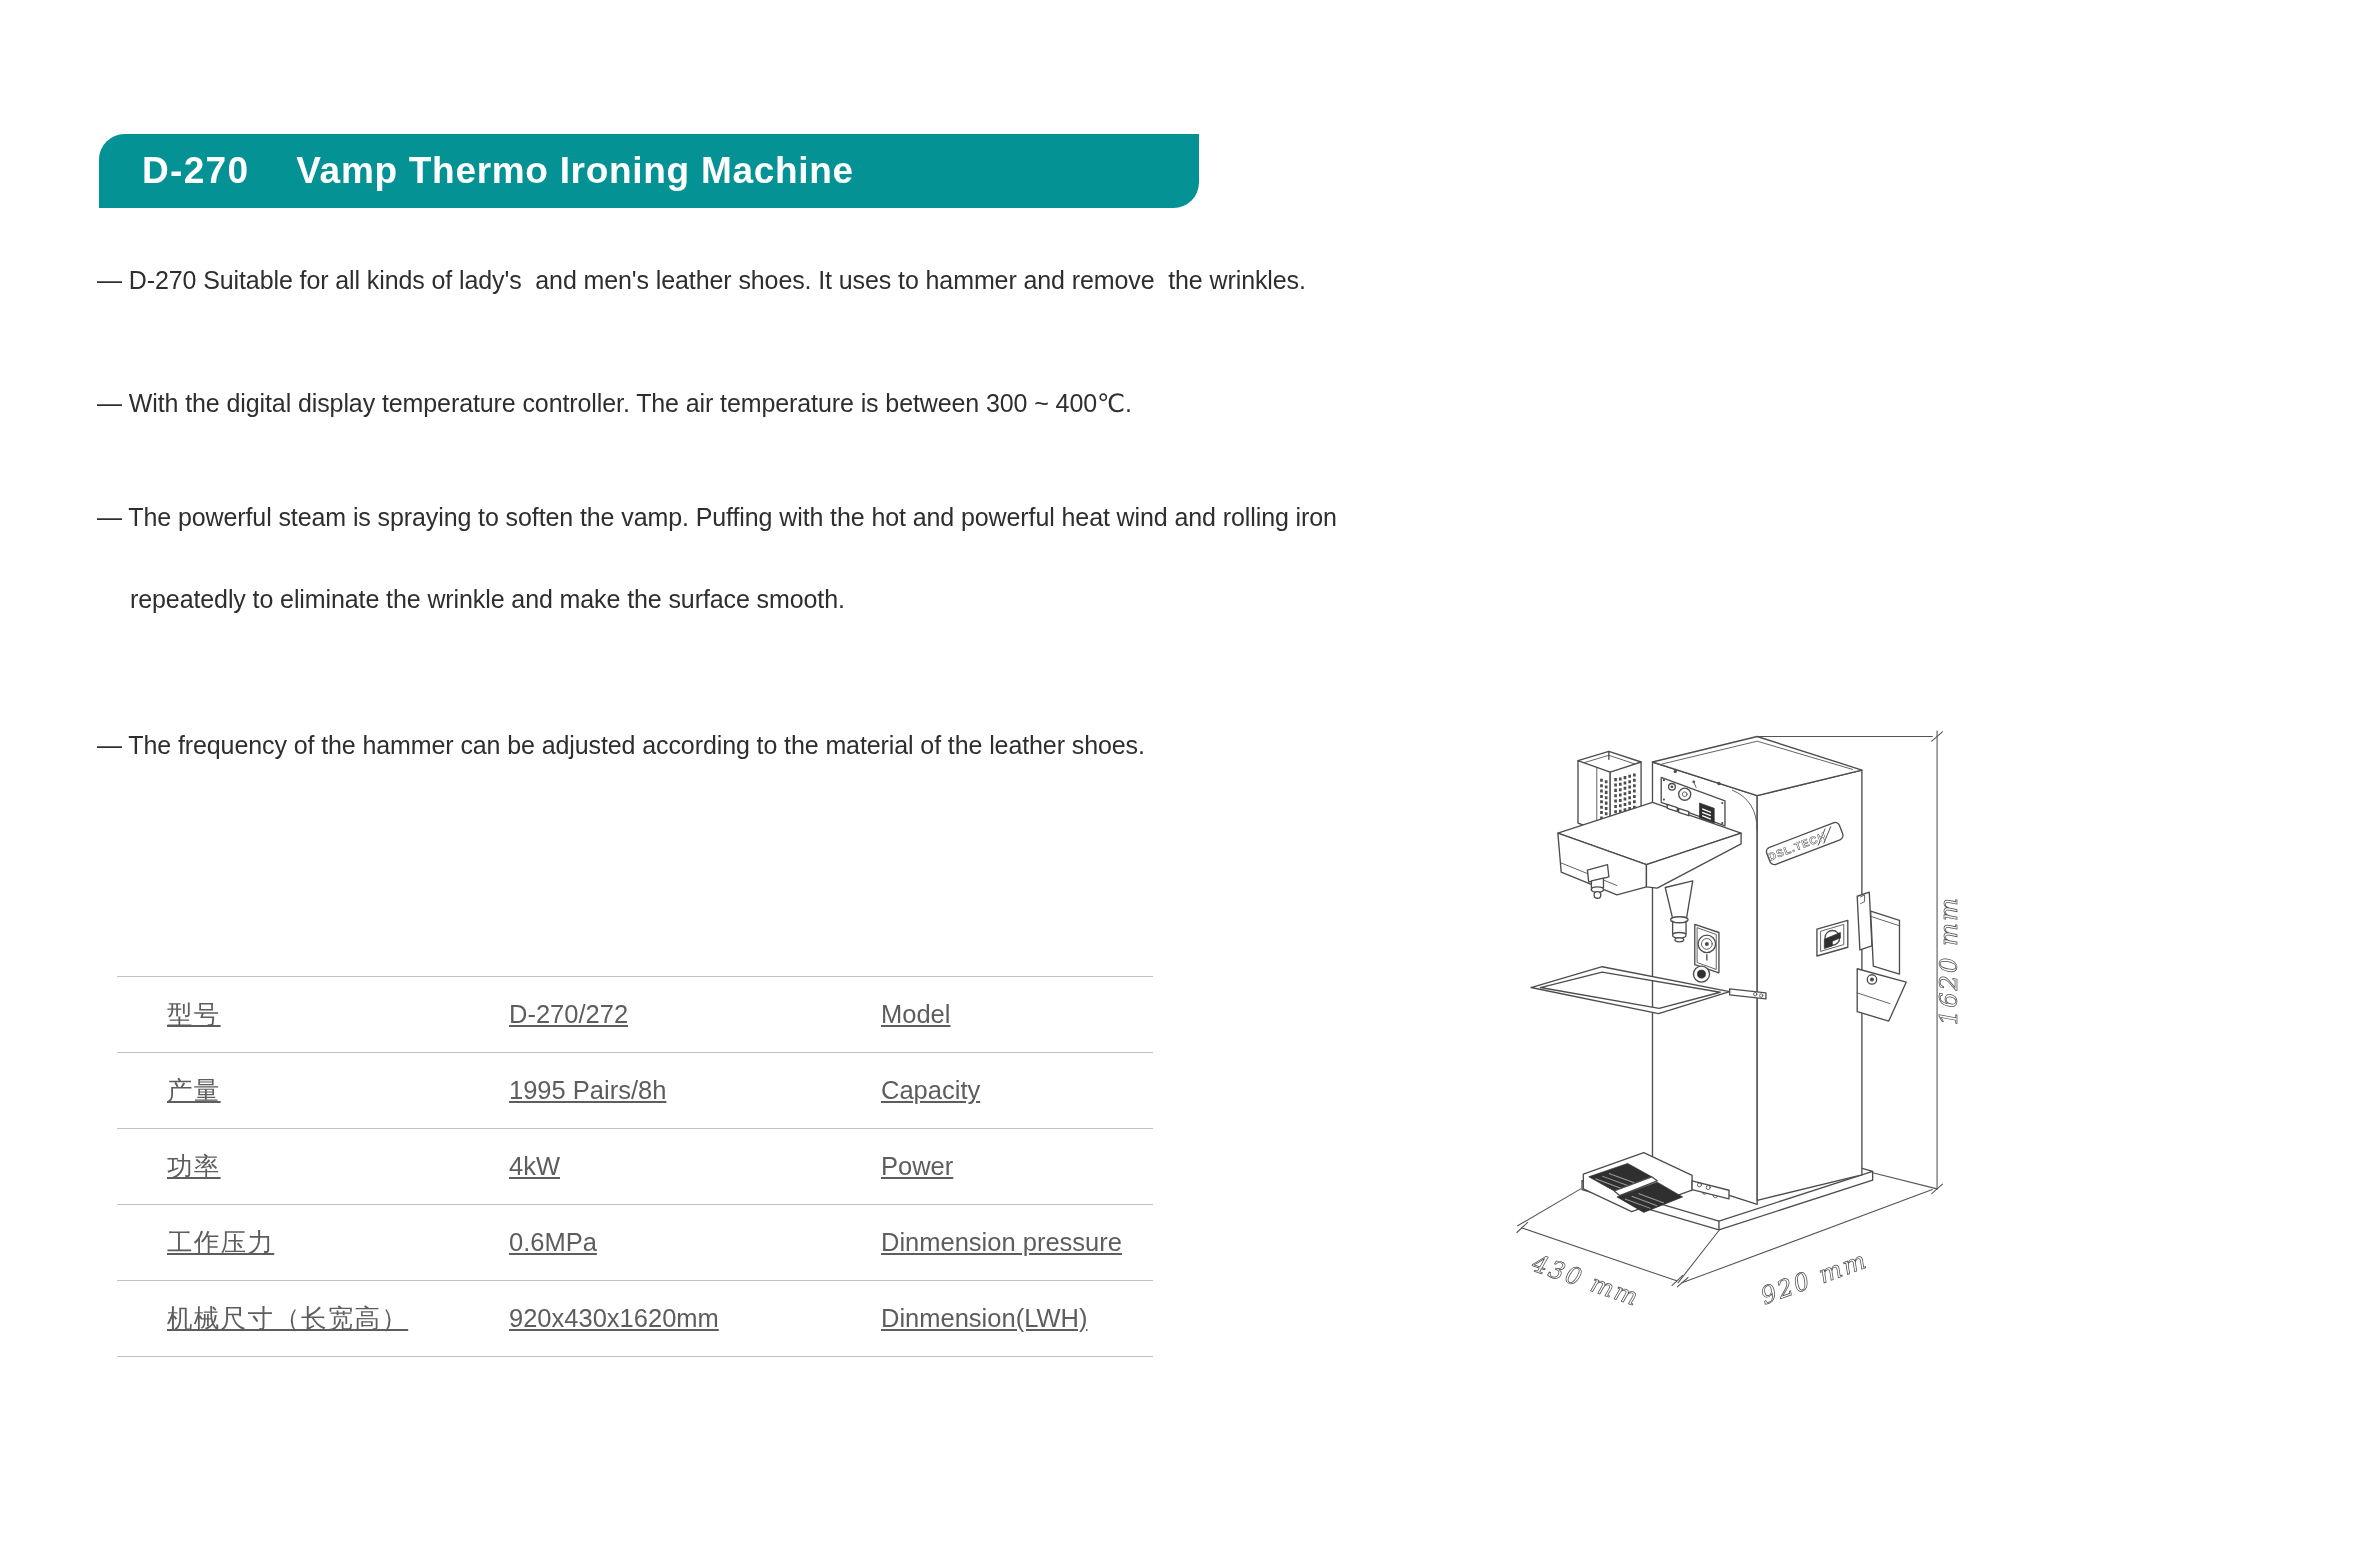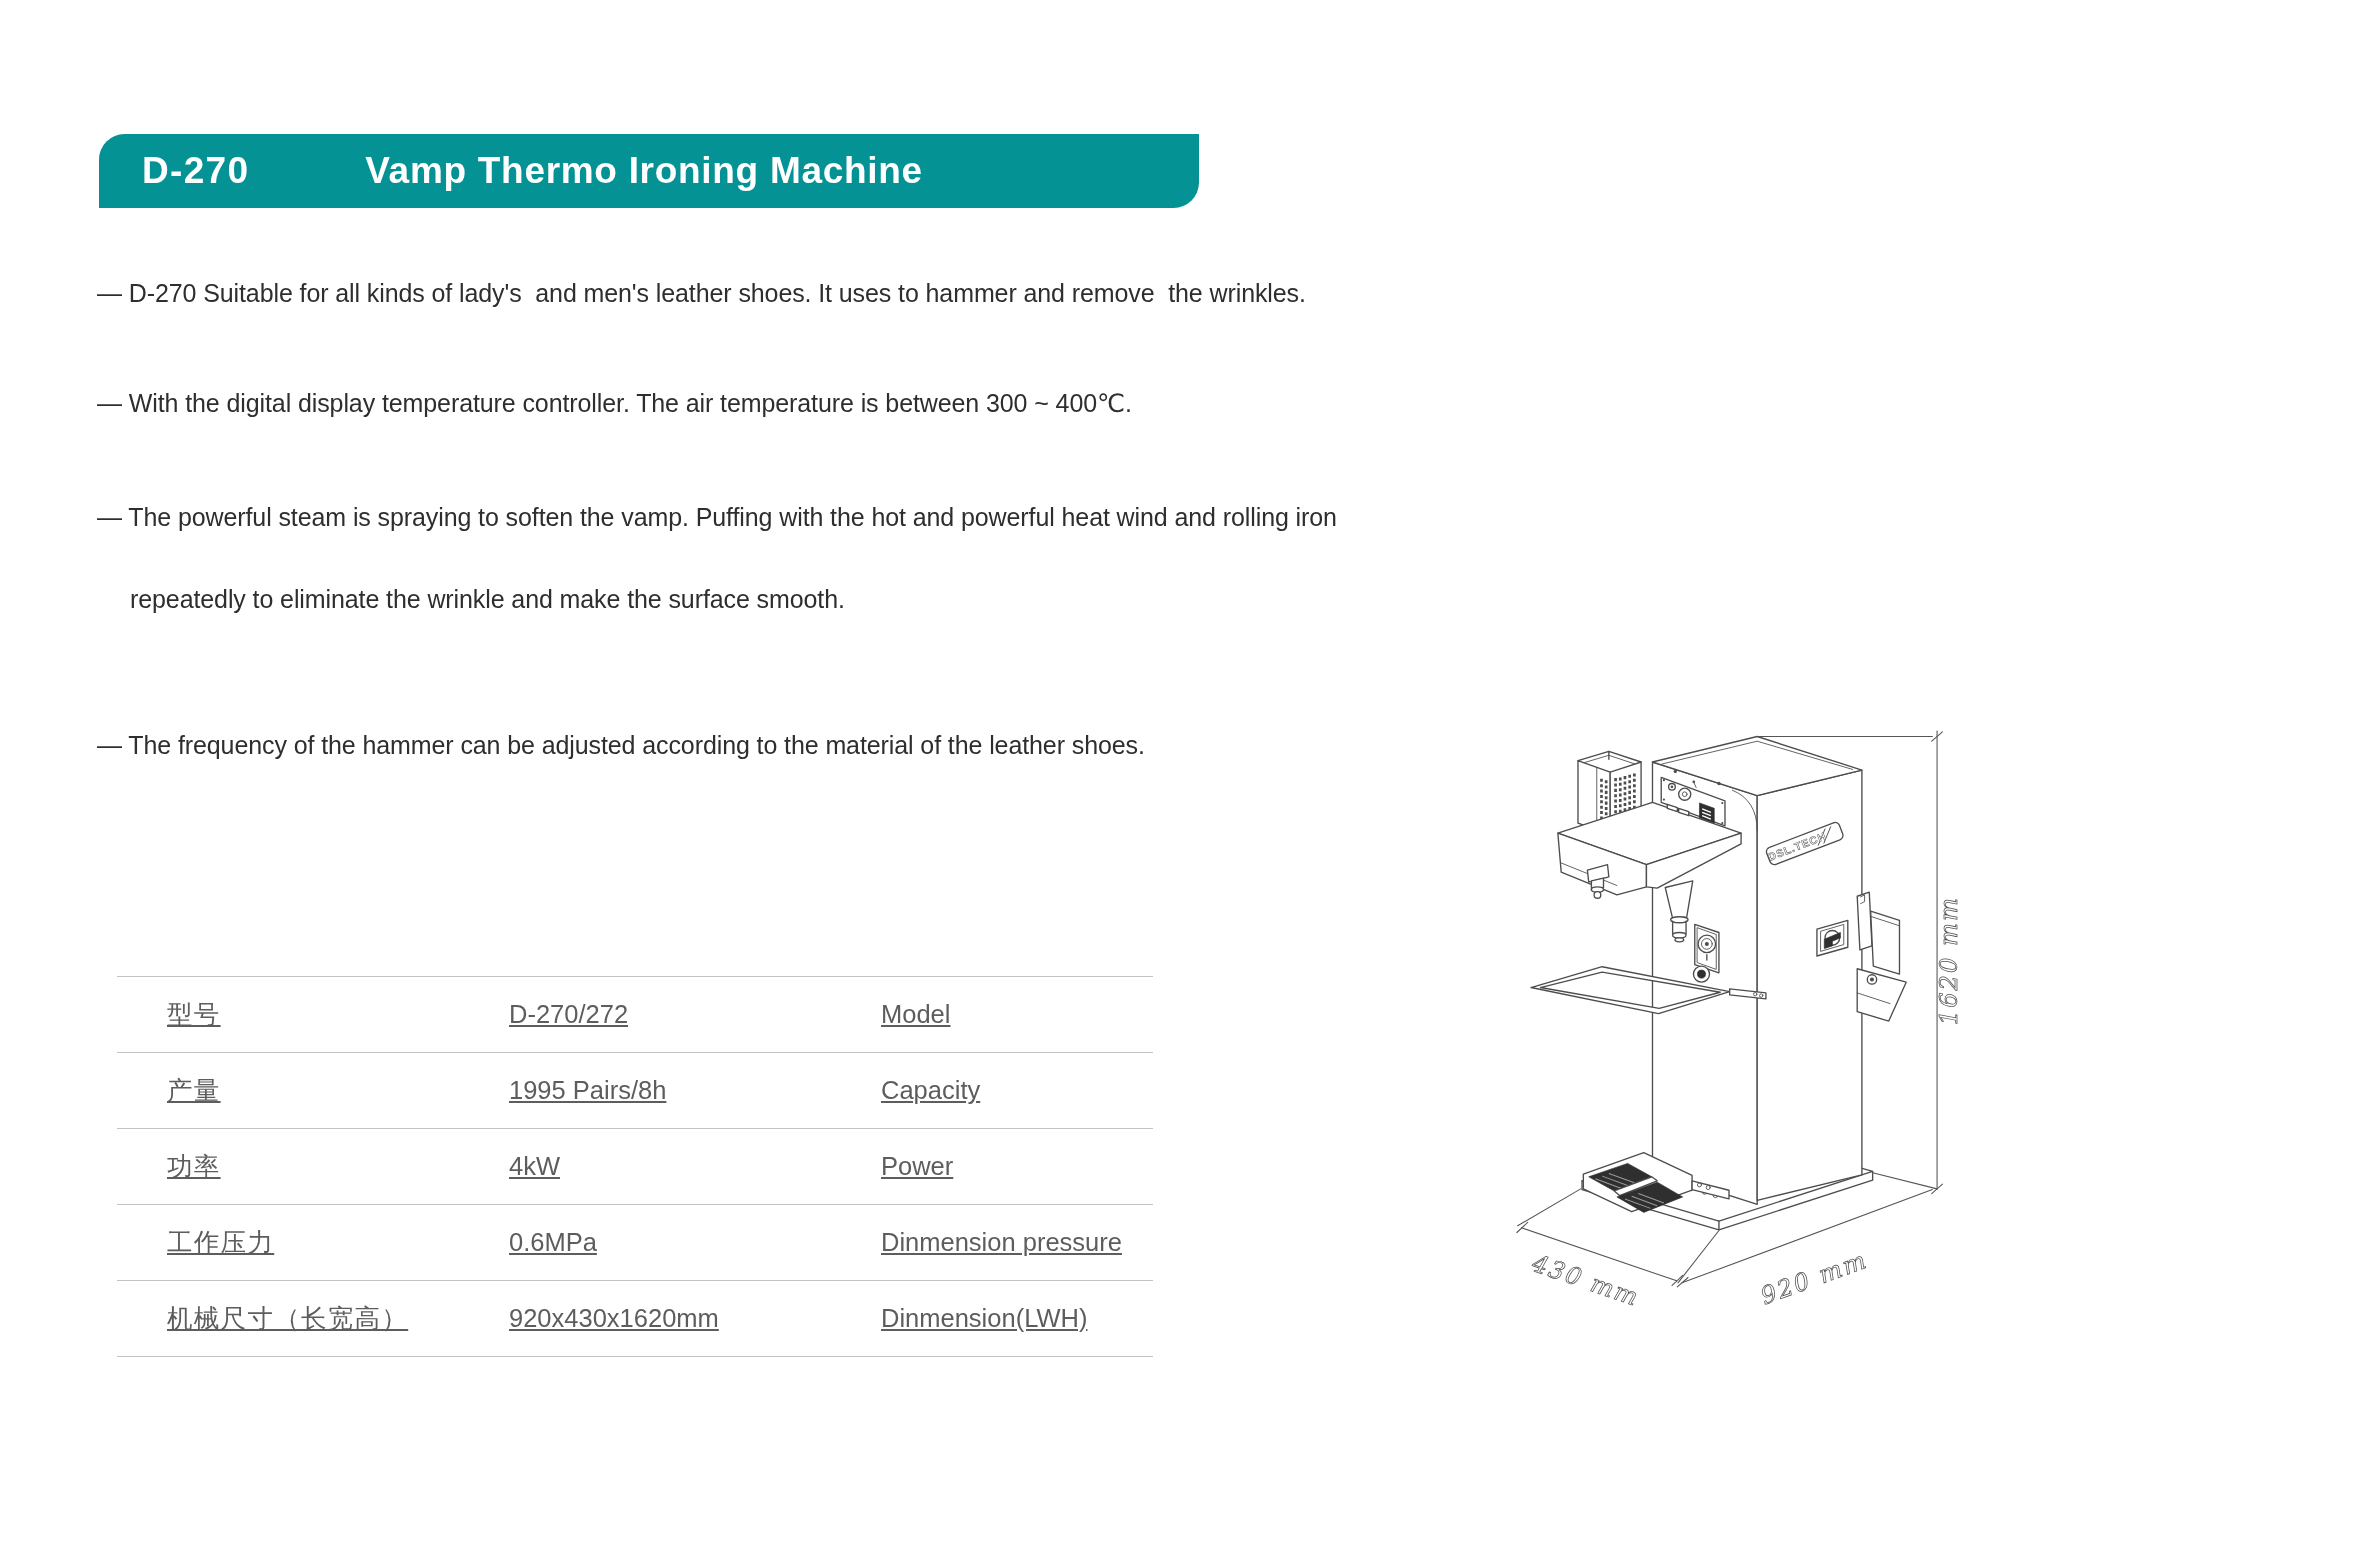--- a/index.html
+++ b/index.html
@@ -13,28 +13,28 @@
   
   .banner{
     position:absolute;left:99px;top:134px;
     width:1100px;height:74px;
     background:#049294;
     border-radius:25.5px 0 25.5px 0;
     display:flex;align-items:center;
     color:#ffffff;font-weight:700;font-size:37px;
   }
   .banner .model{margin-left:43px;letter-spacing:1.3px;}
-  .banner .title{margin-left:116px;letter-spacing:0.7px;}
+  .banner .title{margin-left:47px;letter-spacing:0.7px;}
   
   .feature{
     position:absolute;left:97px;margin:0;
     font-size:25px;line-height:35px;color:#2e2e2e;
     white-space:pre;letter-spacing:-0.1px;
   }
-  .f1{top:276px}.f2{top:386px}.f3{top:500px}
+  .f1{top:263px}.f2{top:386px}.f3{top:500px}
   .f4{top:582px;left:130px}
   .f5{top:728px}
   
   .spec{
     position:absolute;left:117px;top:976px;width:1036px;
     border-collapse:collapse;table-layout:fixed;
     font-size:25.5px;color:#5d5d5d;
     border-bottom:1.3px solid #c3c3c3;
     text-decoration:underline;
   }

